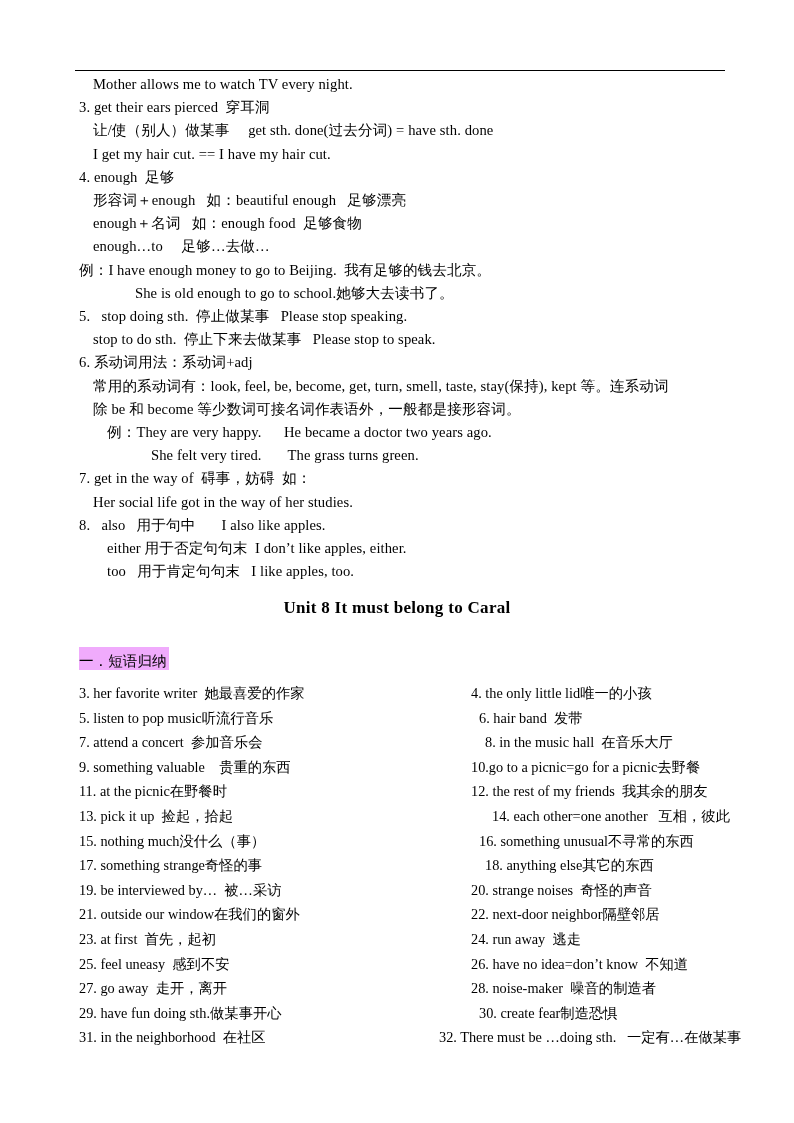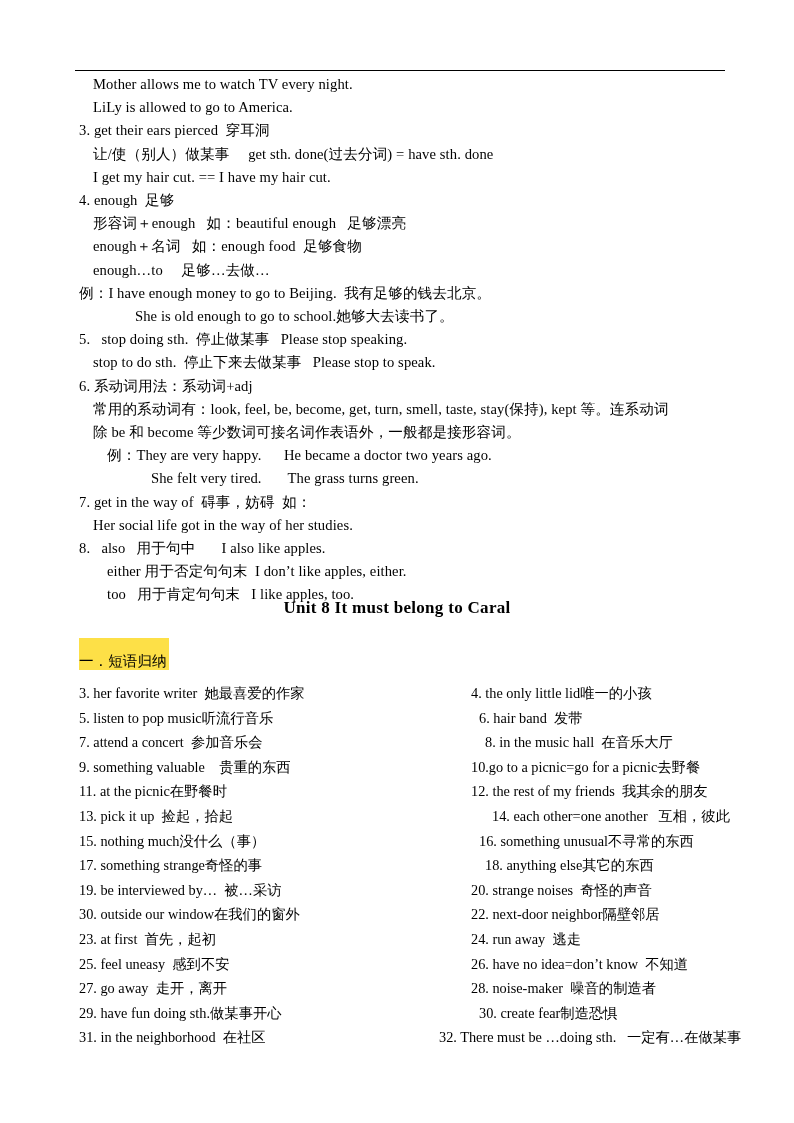--- a/index.html
+++ b/index.html
@@ -67,22 +67,22 @@
 
   
   .section-head {
     position: absolute;
     left: 79px;
     top: 650px;
     font-size: 14.6px;
     line-height: 22px;
   }
   .section-head .hl {
-    background: #fde047;
-    padding: 15px 2px 1px 0;
+    background: #f0abfc;
+    padding: 6px 2px 1px 0;
     margin-top: 13px;
   }
 
   
   .phrases {
     position: absolute;
     left: 79px;
     top: 681px;
     width: 660px;
   }
@@ -105,21 +105,20 @@
 </style>
 </head>
 <body>
 
 <div class="page">
 
   <div class="top-rule"></div>
 
   <div class="notes">
       <div class="line i1">Mother allows me to watch TV every night.</div>
-      <div class="line i1">LiLy is allowed to go to America.</div>
       <div class="line i0">3. get their ears pierced  穿耳洞</div>
       <div class="line i1">让/使（别人）做某事     get sth. done(过去分词) = have sth. done</div>
       <div class="line i1">I get my hair cut. == I have my hair cut.</div>
       <div class="line i0">4. enough  足够</div>
       <div class="line i1">形容词＋enough   如：beautiful enough   足够漂亮</div>
       <div class="line i1">enough＋名词   如：enough food  足够食物</div>
       <div class="line i1">enough…to     足够…去做…</div>
       <div class="line i0">例：I have enough money to go to Beijing.  我有足够的钱去北京。</div>
       <div class="line i4">She is old enough to go to school.她够大去读书了。</div>
       <div class="line i0">5.   stop doing sth.  停止做某事   Please stop speaking.</div>
@@ -145,21 +144,21 @@
   <div class="phrases">
       <div class="prow"><span class="pcol-l">3. her favorite writer  她最喜爱的作家</span><span class="pcol-r" style="left: 392px;">4. the only little lid唯一的小孩</span></div>
       <div class="prow"><span class="pcol-l">5. listen to pop music听流行音乐</span><span class="pcol-r" style="left: 400px;">6. hair band  发带</span></div>
       <div class="prow"><span class="pcol-l">7. attend a concert  参加音乐会</span><span class="pcol-r" style="left: 406px;">8. in the music hall  在音乐大厅</span></div>
       <div class="prow"><span class="pcol-l">9. something valuable    贵重的东西</span><span class="pcol-r" style="left: 392px;">10.go to a picnic=go for a picnic去野餐</span></div>
       <div class="prow"><span class="pcol-l">11. at the picnic在野餐时</span><span class="pcol-r" style="left: 392px;">12. the rest of my friends  我其余的朋友</span></div>
       <div class="prow"><span class="pcol-l">13. pick it up  捡起，拾起</span><span class="pcol-r" style="left: 392px; margin-left: 21px;">14. each other=one another   互相，彼此</span></div>
       <div class="prow"><span class="pcol-l">15. nothing much没什么（事）</span><span class="pcol-r" style="left: 400px;">16. something unusual不寻常的东西</span></div>
       <div class="prow"><span class="pcol-l">17. something strange奇怪的事</span><span class="pcol-r" style="left: 406px;">18. anything else其它的东西</span></div>
       <div class="prow"><span class="pcol-l">19. be interviewed by…  被…采访</span><span class="pcol-r" style="left: 392px;">20. strange noises  奇怪的声音</span></div>
-      <div class="prow"><span class="pcol-l">30. outside our window在我们的窗外</span><span class="pcol-r" style="left: 392px;">22. next-door neighbor隔壁邻居</span></div>
+      <div class="prow"><span class="pcol-l">21. outside our window在我们的窗外</span><span class="pcol-r" style="left: 392px;">22. next-door neighbor隔壁邻居</span></div>
       <div class="prow"><span class="pcol-l">23. at first  首先，起初</span><span class="pcol-r" style="left: 392px;">24. run away  逃走</span></div>
       <div class="prow"><span class="pcol-l">25. feel uneasy  感到不安</span><span class="pcol-r" style="left: 392px;">26. have no idea=don’t know  不知道</span></div>
       <div class="prow"><span class="pcol-l">27. go away  走开，离开</span><span class="pcol-r" style="left: 392px;">28. noise-maker  噪音的制造者</span></div>
       <div class="prow"><span class="pcol-l">29. have fun doing sth.做某事开心</span><span class="pcol-r" style="left: 400px;">30. create fear制造恐惧</span></div>
       <div class="prow"><span class="pcol-l">31. in the neighborhood  在社区</span><span class="pcol-r" style="left: 360px;">32. There must be …doing sth.   一定有…在做某事</span></div>
     </div>
 
 </div>
 
 </body></html>

